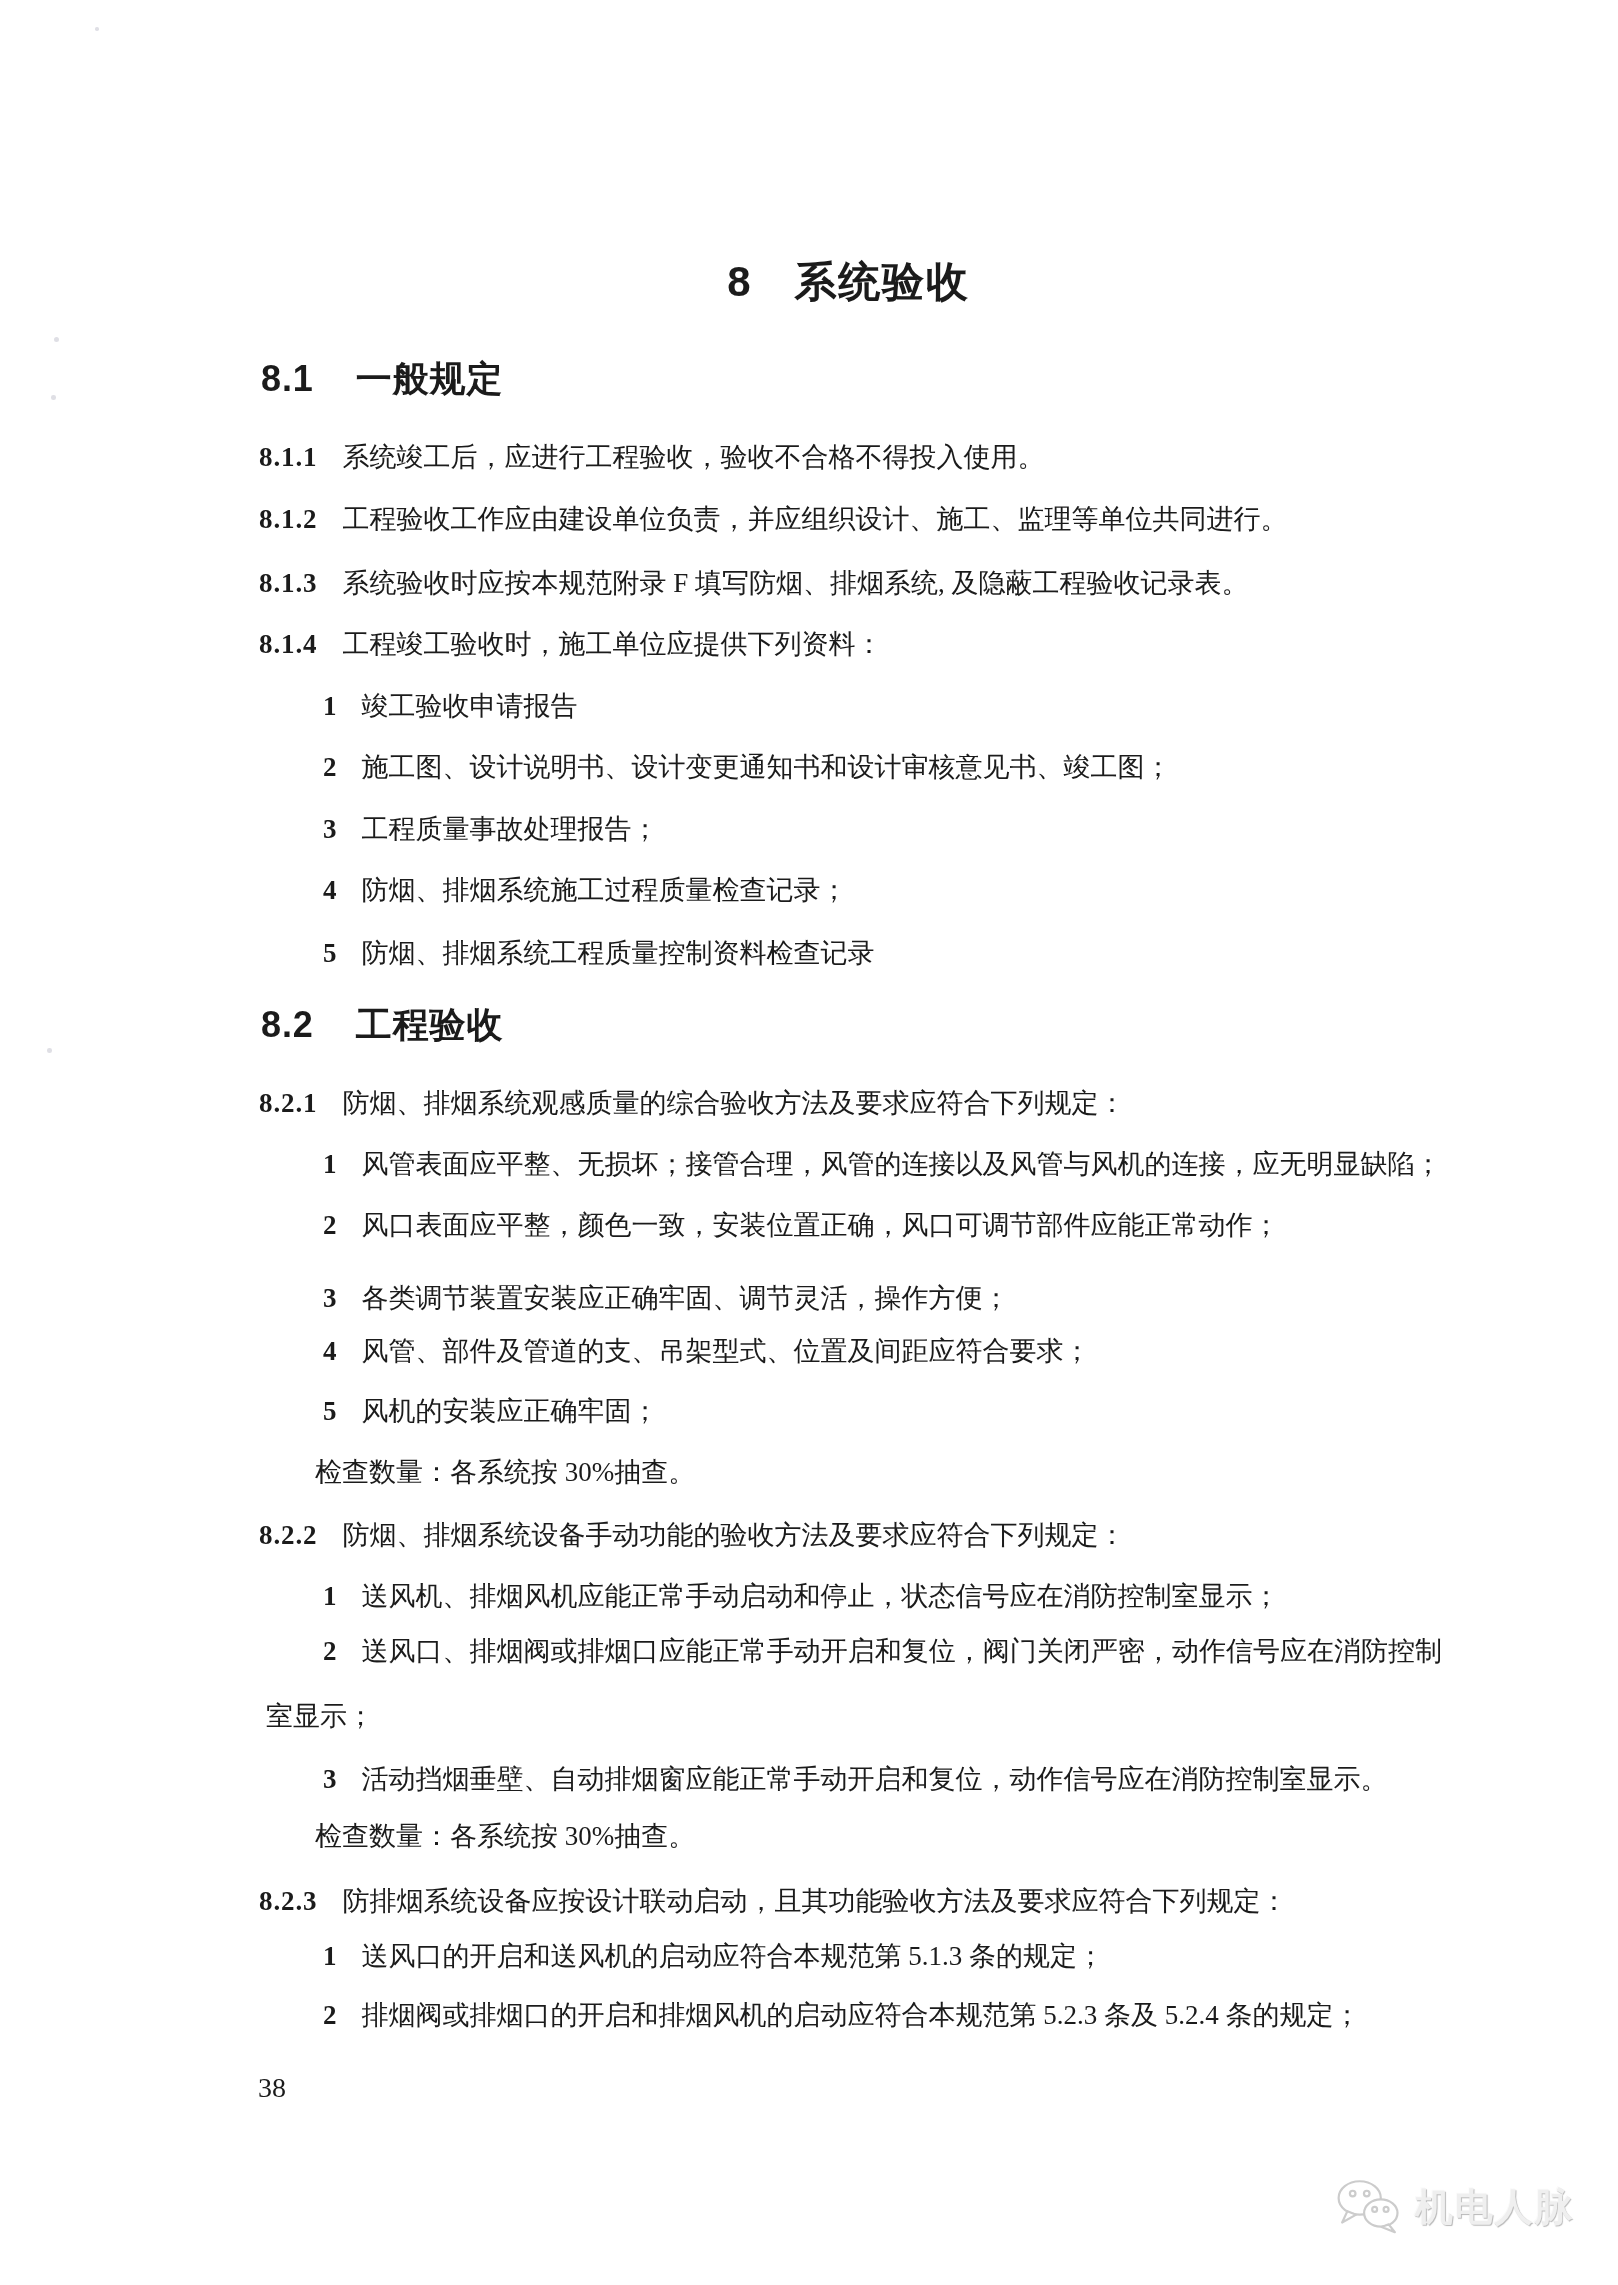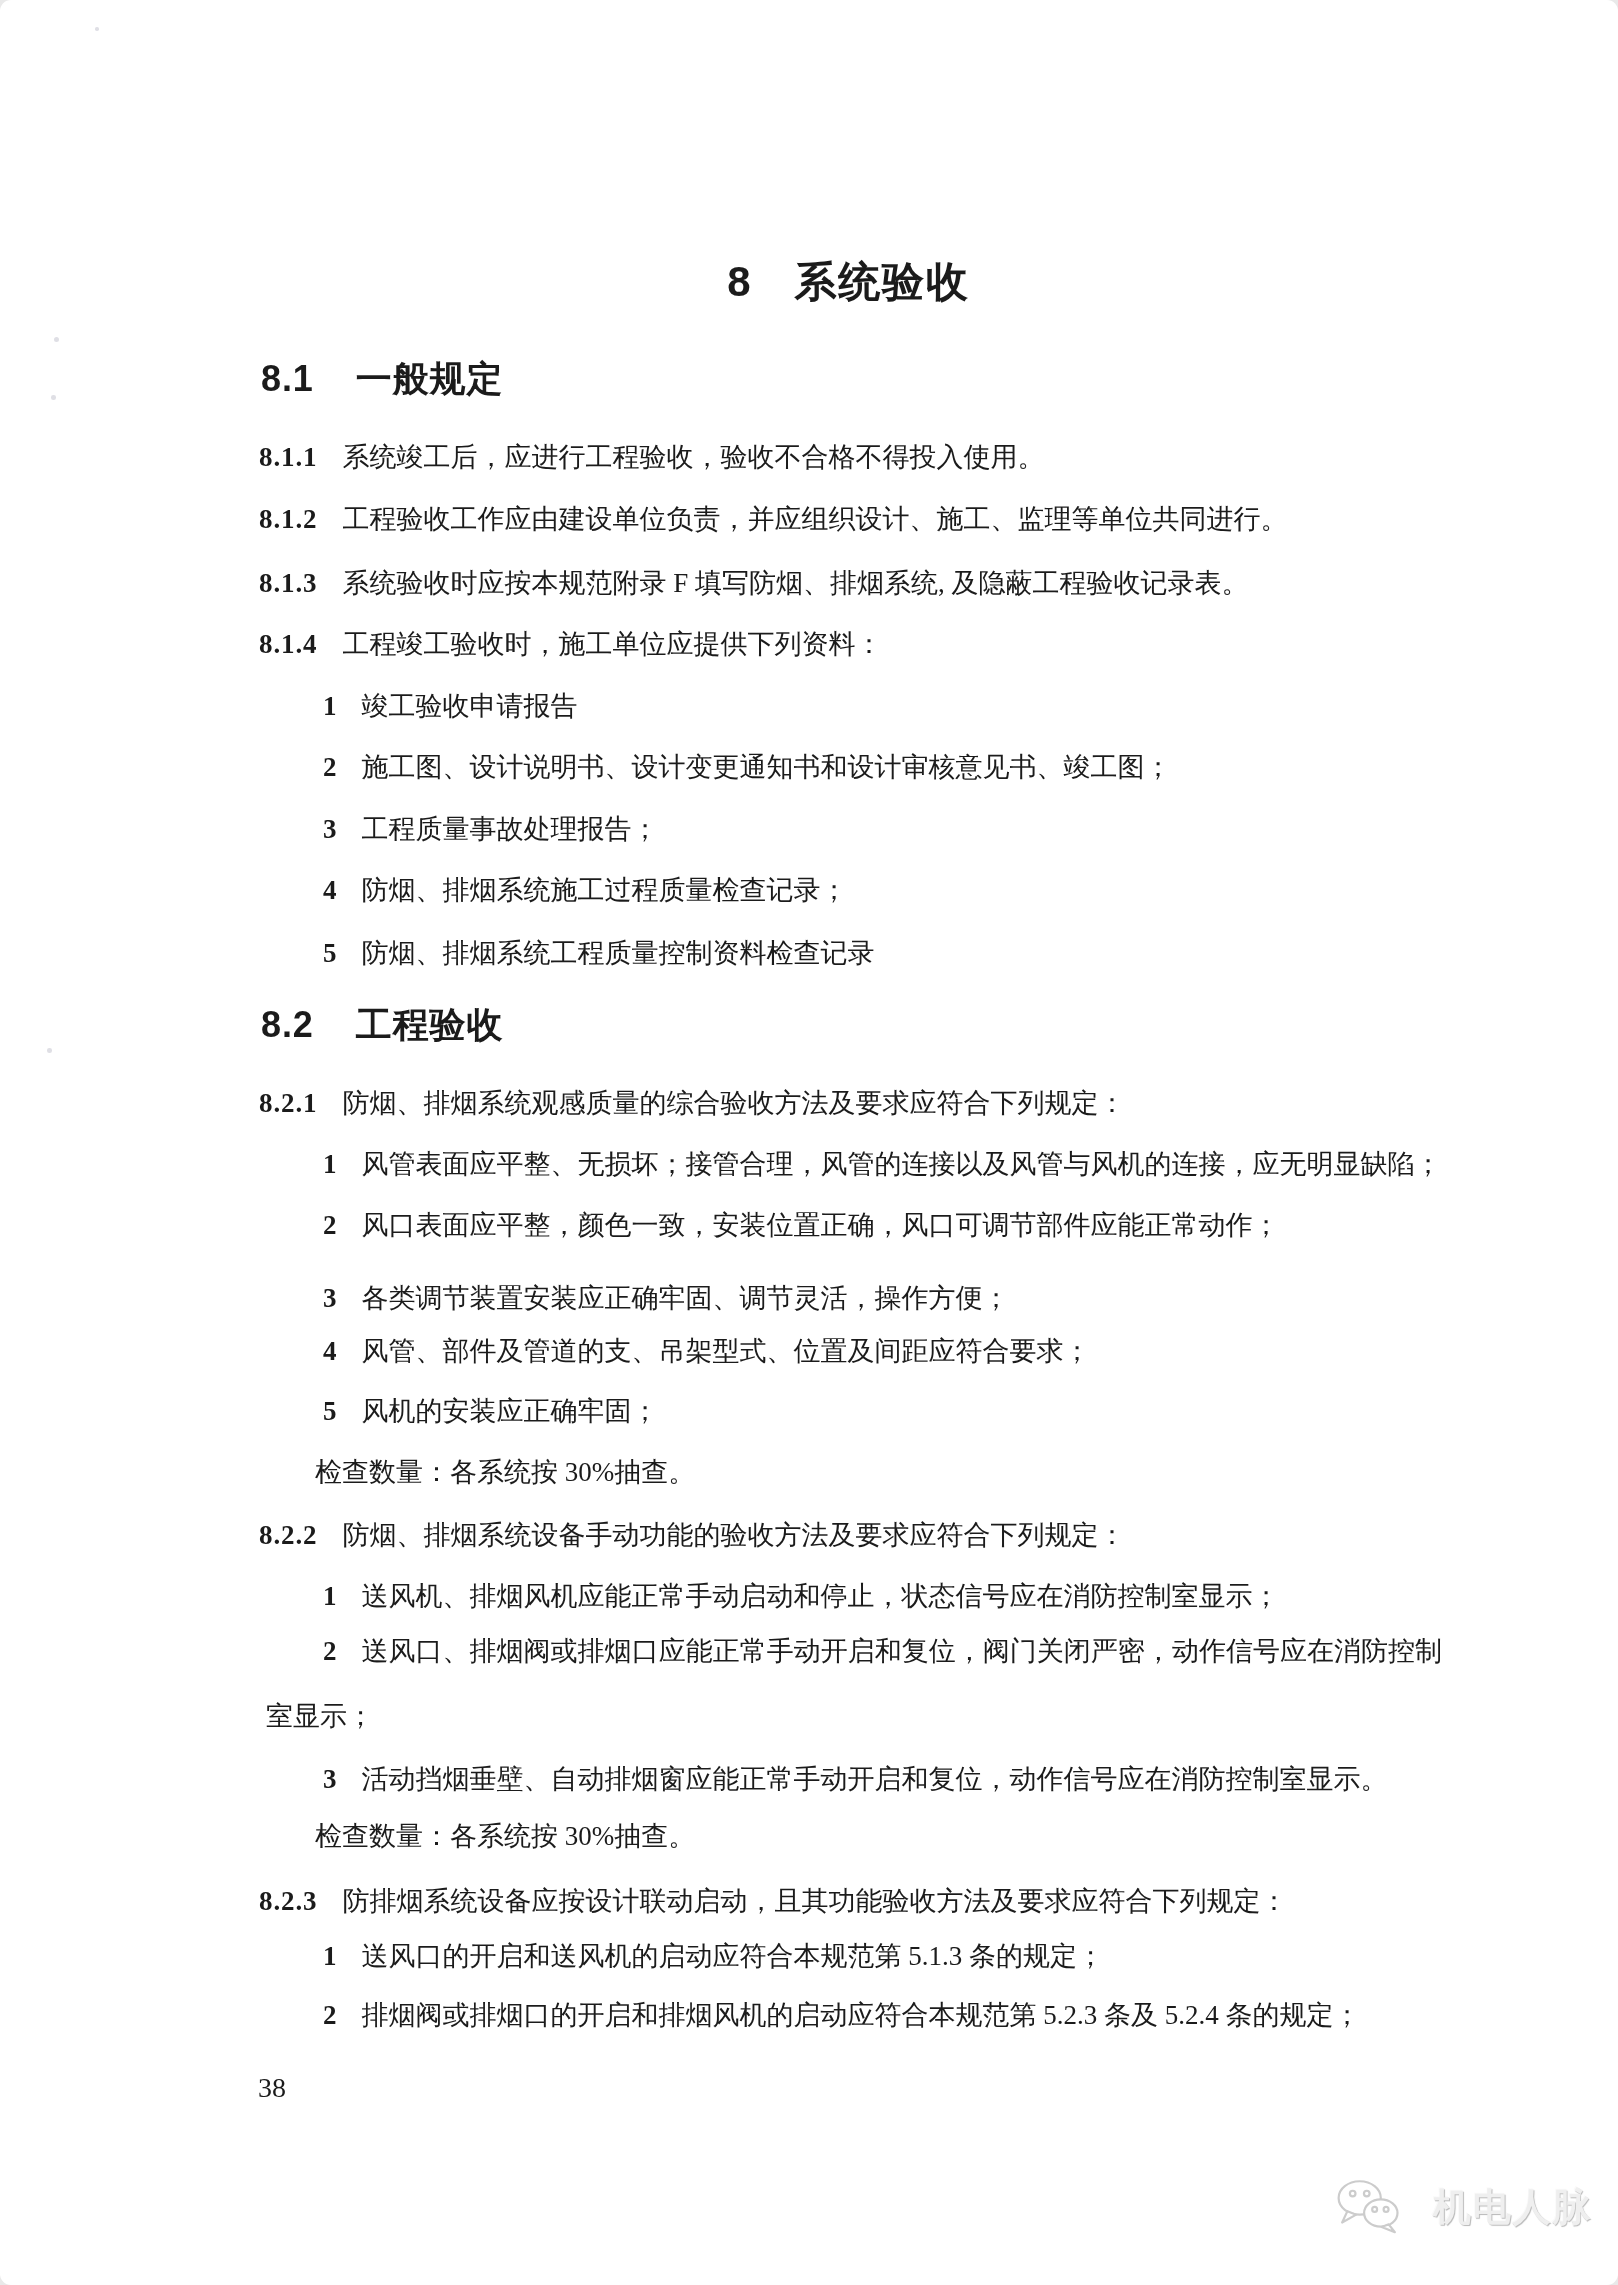--- a/index.html
+++ b/index.html
@@ -4,21 +4,20 @@
 <style>
   html,body{margin:0;padding:0;background:#e9e9e9;}
   .page{
     position:relative;
     width:1618px;height:2285px;
     margin:0 auto;
     background:#ffffff;
     font-family:"Liberation Serif","DejaVu Serif",serif;
     color:#1b1b1b;
     overflow:hidden;
-    border-radius:11px;
   }
   .abs{position:absolute;white-space:nowrap;}
   .chapter{
     left:258px;width:1181px;text-align:center;
     font-family:"Liberation Sans","DejaVu Sans",sans-serif;
     font-size:42px;font-weight:bold;letter-spacing:1.8px;line-height:54px;
   }
   .section-h{
     left:261px;width:1181px;text-align:left;
     font-family:"Liberation Sans","DejaVu Sans",sans-serif;
@@ -32,21 +31,21 @@
   .note{left:315px;font-size:27px;line-height:38px;}
   .wrap-item{
     position:absolute;left:266px;width:1176px;
     font-size:27px;line-height:65px;text-indent:57px;
     white-space:normal;text-align:justify;
   }
   .wrap-item .num{font-weight:bold;margin-right:25px;}
   .footer-page{left:258px;width:1181px;text-align:left;font-size:28px;line-height:38px;}
   .watermark{
     position:absolute;left:1333px;top:2176px;
-    display:flex;align-items:center;gap:29px;
+    display:flex;align-items:center;gap:11px;
   }
   .wm-text{
     font-family:"Liberation Sans","DejaVu Sans",sans-serif;
     font-size:38px;letter-spacing:1.8px;font-weight:bold;
     color:#efefef;
     text-shadow:0.9px 0.9px 0.9px #b9b9b9, -0.9px -0.9px 0 #fafafa;
     white-space:nowrap;
   }
   .speck{position:absolute;border-radius:50%;background:#b9b9c6;opacity:.45;}
 </style>

